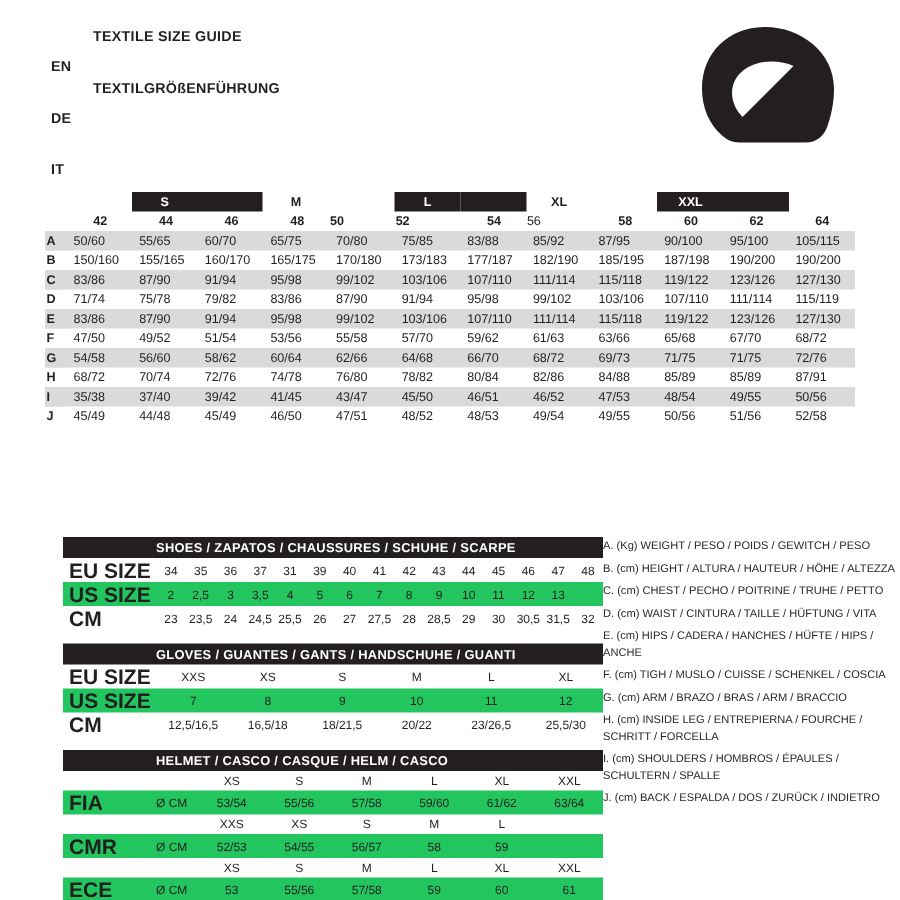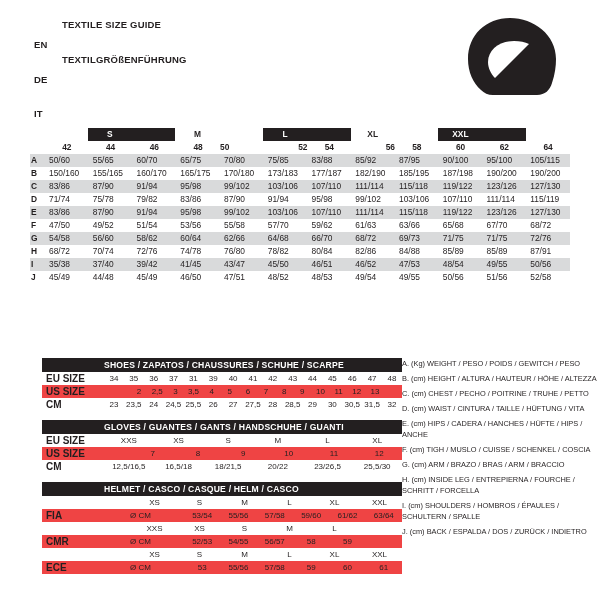--- a/index.html
+++ b/index.html
@@ -37,22 +37,22 @@
 
   
   .bottom{position:absolute;left:30px;top:358px;width:540px;font-size:8px;}
   .left{position:absolute;left:12px;top:0;width:360px;}
   .right{position:absolute;left:372px;top:0;width:200px;font-size:7.4px;line-height:11.4px;}
   .right p{margin:0 0 3.5px 0;}
 
   .secbar{background:#231f20;color:#ffffff;font-weight:bold;font-size:8.6px;
           padding:2px 0 2px 62px;letter-spacing:.2px;}
   .brow{display:flex;min-height:13px;align-items:center;}
-  .brow.shade{background:#ef4444;gap:26px;}
-  .brow .rl{width:62px;font-weight:bold;font-size:10px;padding-left:4px;box-sizing:border-box;}
+  .brow.shade{background:#22c55e;}
+  .brow .rl{width:62px;font-weight:bold;font-size:14px;padding-left:4px;box-sizing:border-box;}
   .brow .vals{flex:1;display:flex;}
   .brow .vals span{flex:1;text-align:center;font-size:8px;white-space:nowrap;}
 
   .spacer{height:9px;}
 </style>
 </head>
 <body>
 
 <div class="page">
 
@@ -94,23 +94,23 @@
       <div class="cell"></div>
     </div>
 
     <div class="numrow">
       <div class="lbl"></div>
       <div class="cell" style="text-align:center;padding-left:0;font-weight:bold">42</div>
       <div class="cell" style="text-align:center;padding-left:0;font-weight:bold">44</div>
       <div class="cell" style="text-align:center;padding-left:0;font-weight:bold">46</div>
       <div class="cell" style="text-align:center;padding-left:0;font-weight:bold">48</div>
       <div class="cell" style="text-align:left;padding-left:0;font-weight:bold">50</div>
-      <div class="cell" style="text-align:right;padding-left:0;font-weight:bold">52</div>
+      <div class="cell" style="text-align:left;padding-left:0;font-weight:bold">52</div>
       <div class="cell" style="text-align:center;padding-left:0;font-weight:bold">54</div>
-      <div class="cell" style="text-align:right;padding-left:0;font-weight:bold">56</div>
+      <div class="cell" style="text-align:left;padding-left:0;font-weight:normal">56</div>
       <div class="cell" style="text-align:center;padding-left:0;font-weight:bold">58</div>
       <div class="cell" style="text-align:center;padding-left:0;font-weight:bold">60</div>
       <div class="cell" style="text-align:center;padding-left:0;font-weight:bold">62</div>
       <div class="cell" style="text-align:center;padding-left:0;font-weight:bold">64</div>
     </div>
 
     <div id="size-rows">
         <div class="numrow alt">
           <div class="lbl">A</div>
           <div class="cell">50/60</div>

